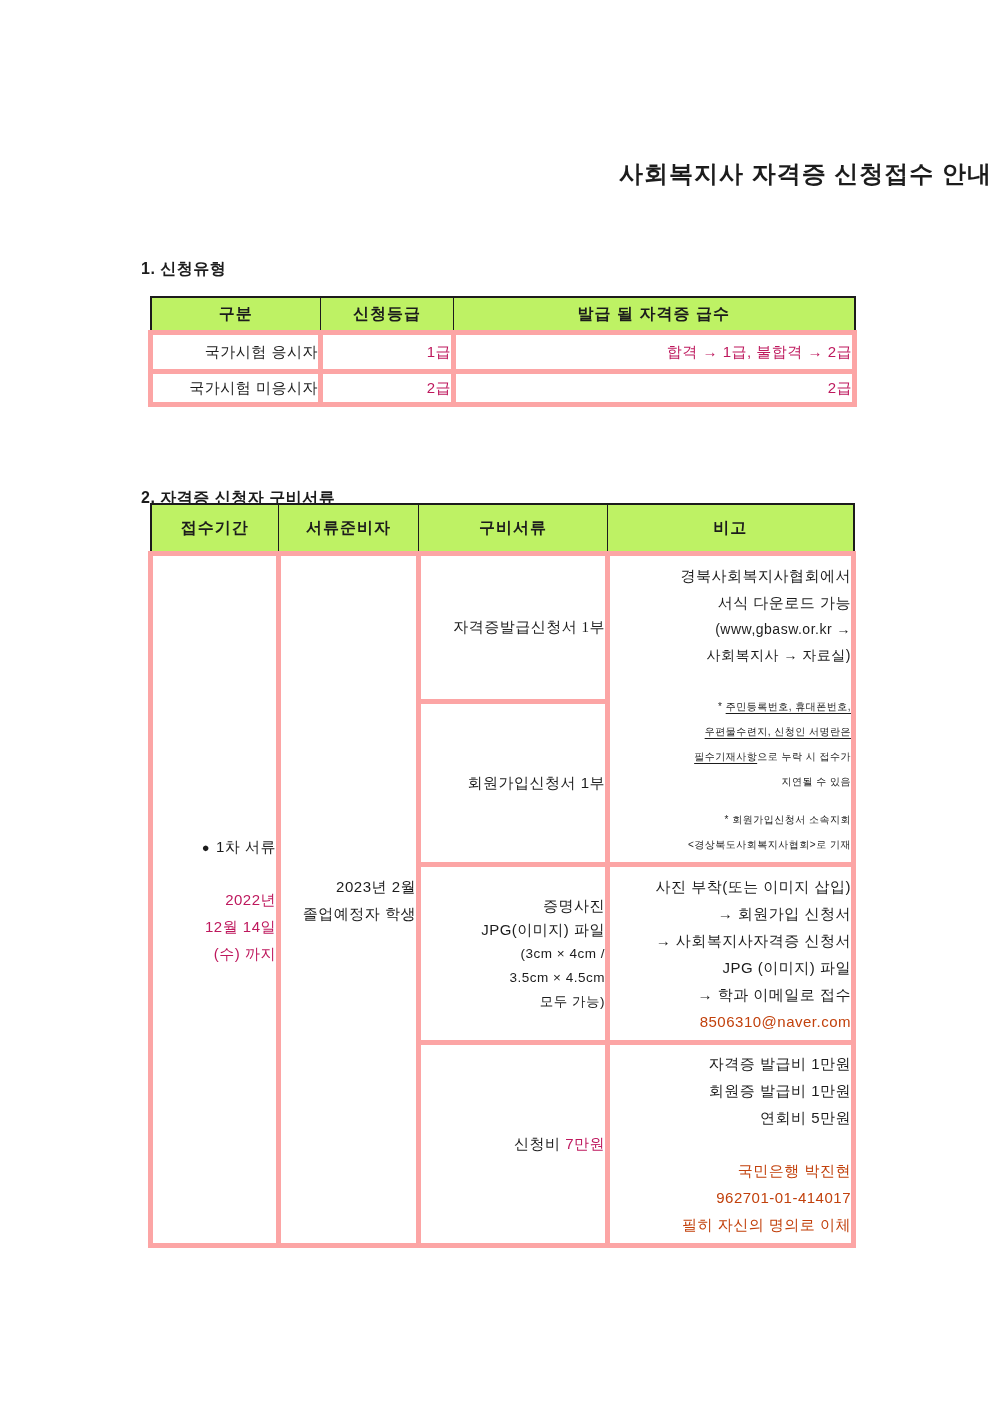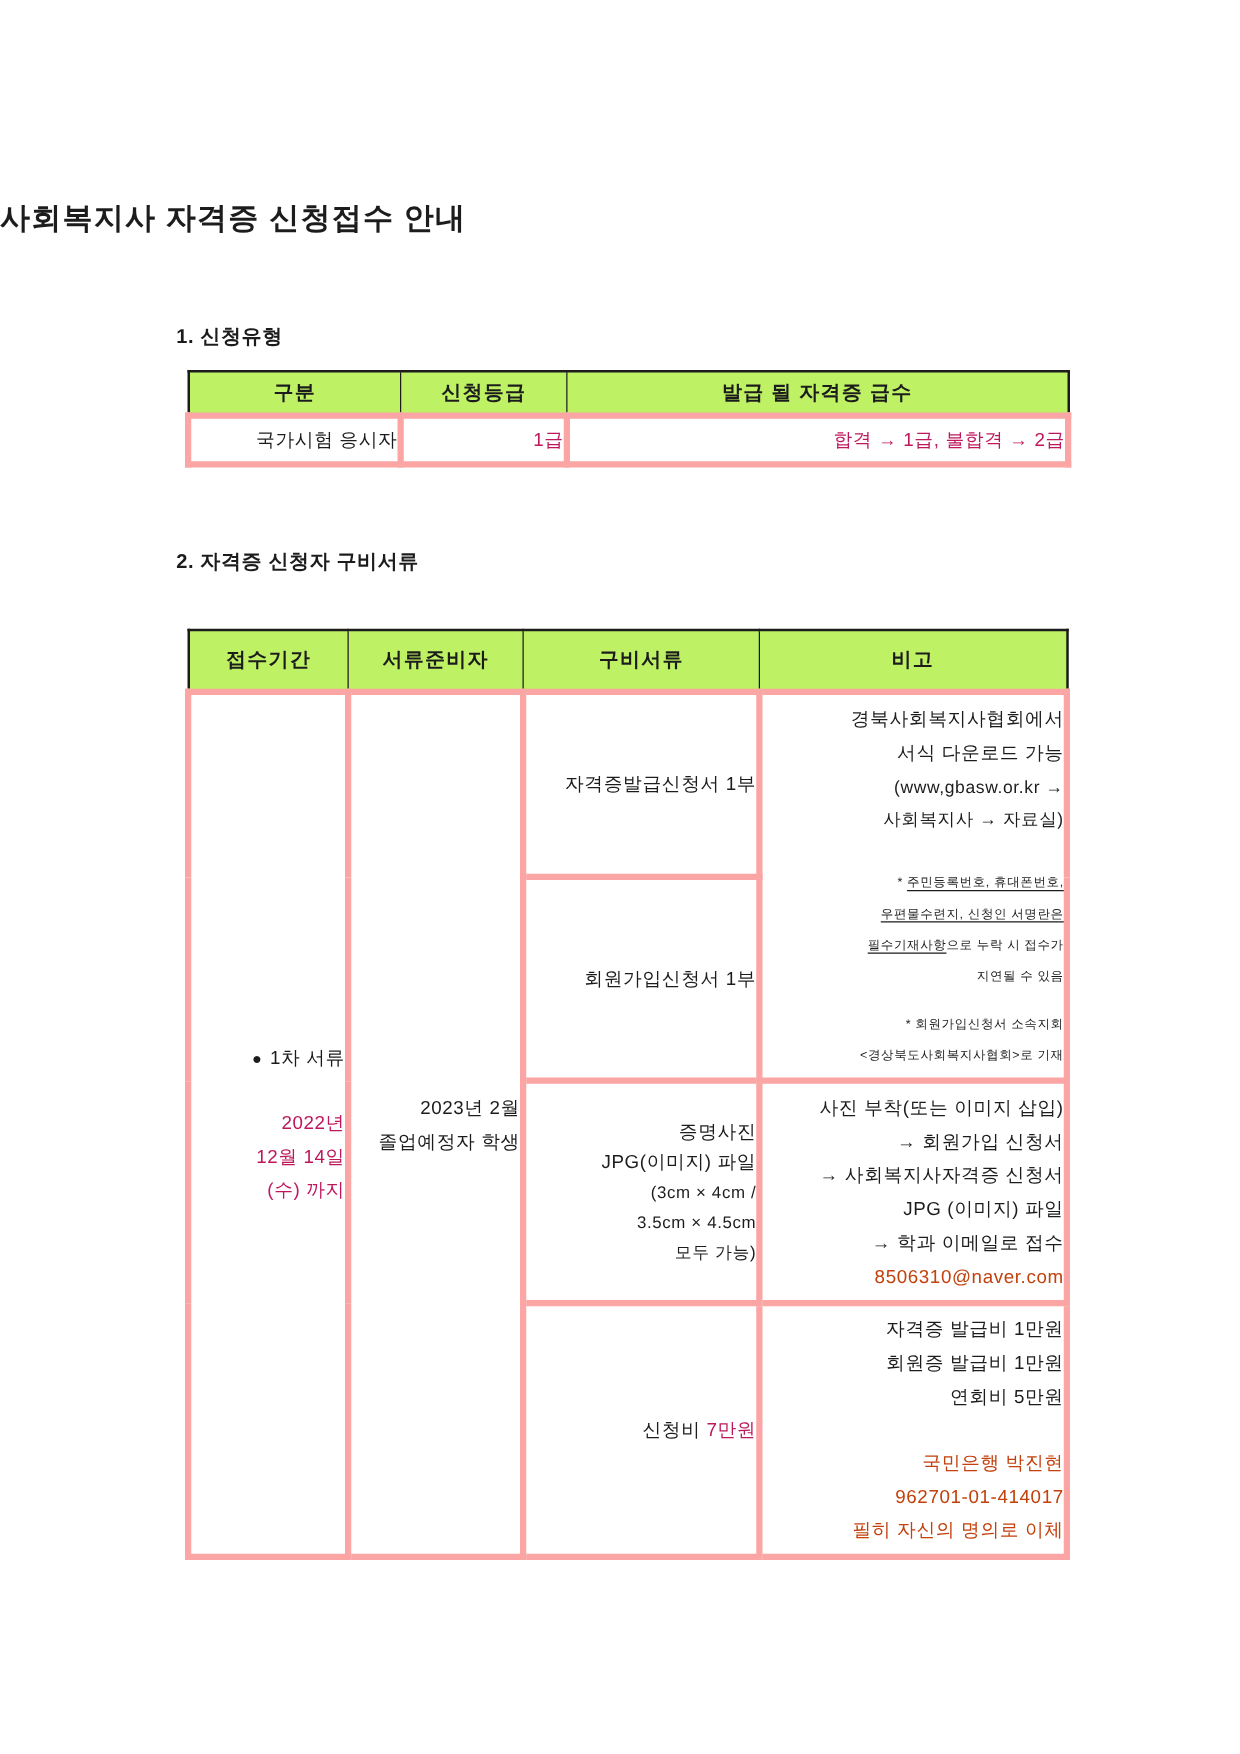--- a/index.html
+++ b/index.html
@@ -1,26 +1,26 @@
 <!DOCTYPE html>
 <html><head>
 <meta charset="utf-8">
 <style>
   html,body{margin:0;padding:0;background:#fff;}
   .page{
     position:relative;width:992px;height:1403px;background:#ffffff;
     font-family:"Liberation Sans",sans-serif;color:#1c1c1c;overflow:hidden;
   }
   .title{
-    position:absolute;left:0;top:158px;width:992px;text-align:left;
+    position:absolute;left:0;top:158px;width:992px;text-align:right;
     font-size:24px;font-weight:700;letter-spacing:1px;
   }
   .sec-heading{position:absolute;font-size:16px;font-weight:700;letter-spacing:.5px;}
   .sec1-h{left:141px;top:259px;}
-  .sec2-h{left:141px;top:439px;}
+  .sec2-h{left:141px;top:488px;}
 
   table{border-collapse:collapse;table-layout:fixed;}
   .doc-table{position:absolute;left:148px;border:2px solid #1c1c1c;}
   .doc-table th{
     background:#bef264;border:1px solid #1c1c1c;border-bottom:2px solid #1c1c1c;
     font-size:16px;font-weight:700;letter-spacing:1px;padding:0;
   }
   .doc-table td{
     border:5px solid #fca5a5;text-align:right;vertical-align:middle;
     font-size:15px;padding:0;letter-spacing:.5px;
@@ -29,21 +29,21 @@
   .t1 th{height:32px;}
   .t1 .r1 td{height:34px;}
   .t1 .r2 td{height:28px;}
   .t2{top:503px;width:703px;}
   .t2 th{height:46px;}
 
   .red{color:#be185d;}
   .blue{color:#c2410c;}
   .u{text-decoration:underline;text-underline-offset:3px;}
 
-  .cell-a{height:143px;}
+  .cell-a{height:143px;font-family:Liberation Serif, serif;}
   .cell-b{height:158px;}
   .cell-c{height:173px;}
   .cell-d{height:198px;}
 
   .period-cell div{line-height:27px;}
   .period-bullet{margin-bottom:25px;font-size:15px;}
   .bullet-dot{font-size:13px;margin-right:6px;}
   .preparer-cell div{line-height:27px;}
 
   .photo-doc div{line-height:24px;}
@@ -80,20 +80,25 @@
     <tbody>
         <tr>
       <th>구분</th>
       <th>신청등급</th>
       <th>발급 될 자격증 급수</th>
     </tr>
     <tr class="r1">
       <td>국가시험 응시자</td>
       <td class="red">1급</td>
       <td class="red">합격 → 1급, 불합격 → 2급</td>
+    </tr>
+    <tr class="r2">
+      <td>국가시험 미응시자</td>
+      <td class="red">2급</td>
+      <td class="red">2급</td>
     </tr>
   </tbody>
     </table>
 
   <div class="sec-heading sec2-h">2. 자격증 신청자 구비서류</div>
 
   <table class="doc-table t2">
     <colgroup>
         <col style="width:128px">
         <col style="width:140px">

